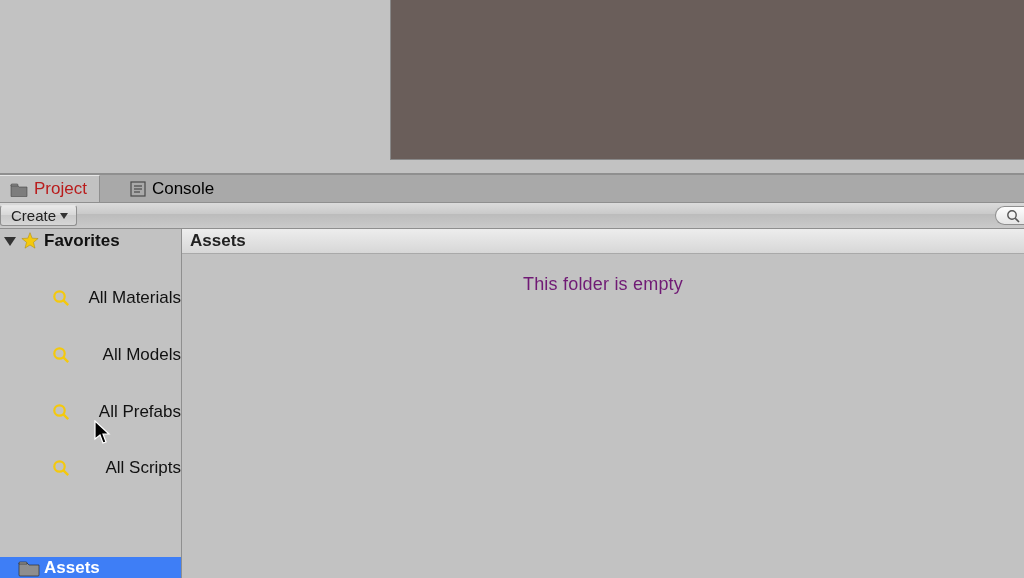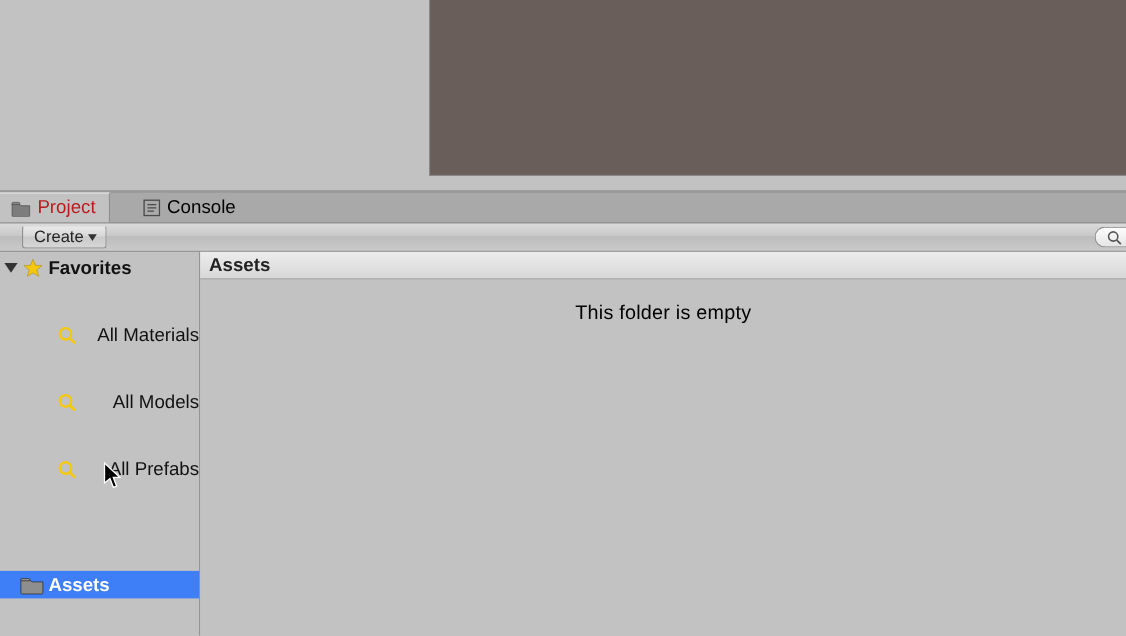--- a/index.html
+++ b/index.html
@@ -75,21 +75,21 @@
   }
   .create-btn {
     display: flex;
     align-items: center;
     padding: 0 8px 0 10px;
     font-size: 15px;
     color: #222;
     border: 1px solid #8f8f8f;
     border-top: 1px solid #e6e6e6;
     border-radius: 3px;
-    margin: 2px 0 2px 20px;
+    margin: 2px 0 2px 0;
     background: linear-gradient(#e9e9e9,#d8d8d8 45%,#c9c9c9 46%,#d6d6d6);
     gap: 4px;
   }
   .toolbar .spacer { flex: 1; }
   .search-start {
     display:flex; align-items:center;
     padding: 0 4px 0 10px;
     margin: 3px 0 3px 0;
     border: 1px solid #8f8f8f;
     border-right: none;
@@ -147,21 +147,21 @@
     font-size: 17px;
     font-weight: bold;
     color: #222;
   }
   .empty-state {
     flex: 1;
     display: flex;
     justify-content: center;
     padding-top: 20px;
     font-size: 18px;
-    color: #000000;
+    color: #701a75;
     letter-spacing: 0.2px;
   }
 
   
   .triangle-down {
     width: 0; height: 0;
     border-left: 6px solid transparent;
     border-right: 6px solid transparent;
     border-top: 9px solid #333;
   }
@@ -263,20 +263,29 @@
     <div class="tree-row child">
       <span class="search-icon">
         <svg width="18" height="18" viewBox="0 0 18 18">
           <circle cx="7.5" cy="7.5" r="5.2" fill="none" stroke="#f4c90d" stroke-width="2.2"></circle>
           <line x1="11.4" y1="11.4" x2="16.2" y2="16.2" stroke="#f4c90d" stroke-width="2.4"></line>
         </svg>
       </span>
       <span>All Prefabs</span>
     </div>
 
+    <div class="tree-row child">
+      <span class="search-icon">
+        <svg width="18" height="18" viewBox="0 0 18 18">
+          <circle cx="7.5" cy="7.5" r="5.2" fill="none" stroke="#f4c90d" stroke-width="2.2"></circle>
+          <line x1="11.4" y1="11.4" x2="16.2" y2="16.2" stroke="#f4c90d" stroke-width="2.4"></line>
+        </svg>
+      </span>
+      <span>All Scripts</span>
+    </div>
 
     <div class="tree-gap"></div>
 
     <div class="tree-row selected">
       <span class="folder-icon">
         <svg width="22" height="18" viewBox="0 0 22 18">
           <path d="M1 4 h8 l2 2 h10 v10 a1 1 0 0 1 -1 1 h-18 a1 1 0 0 1 -1 -1 z" fill="#8e8e8e" stroke="#2f2f2f" stroke-width="0.7"></path>
           <path d="M1 4 a1 1 0 0 1 1 -1 h6 a1 1 0 0 1 1 1 v1 h-8 z" fill="#9c9c9c" stroke="#2f2f2f" stroke-width="0.7"></path>
         </svg>
       </span>

